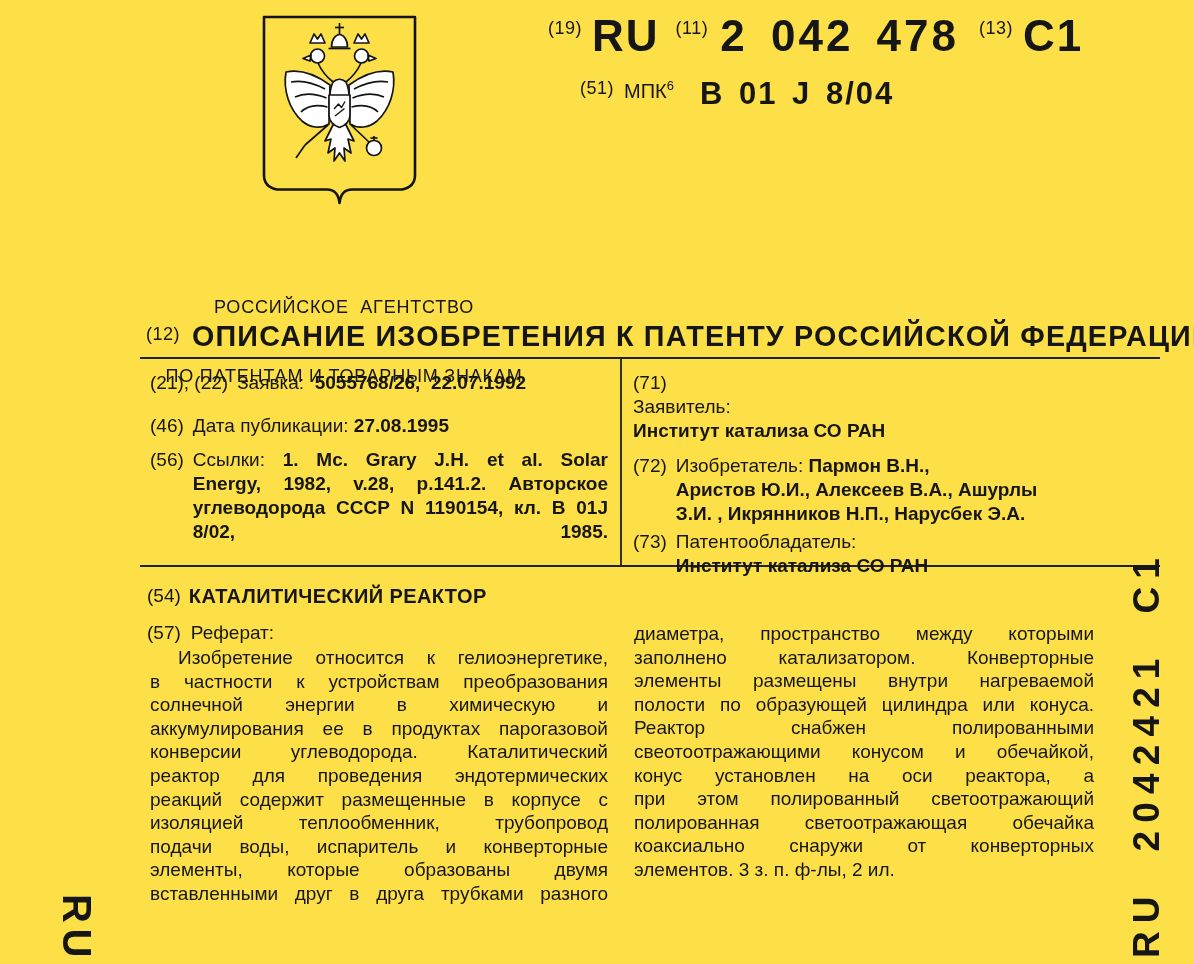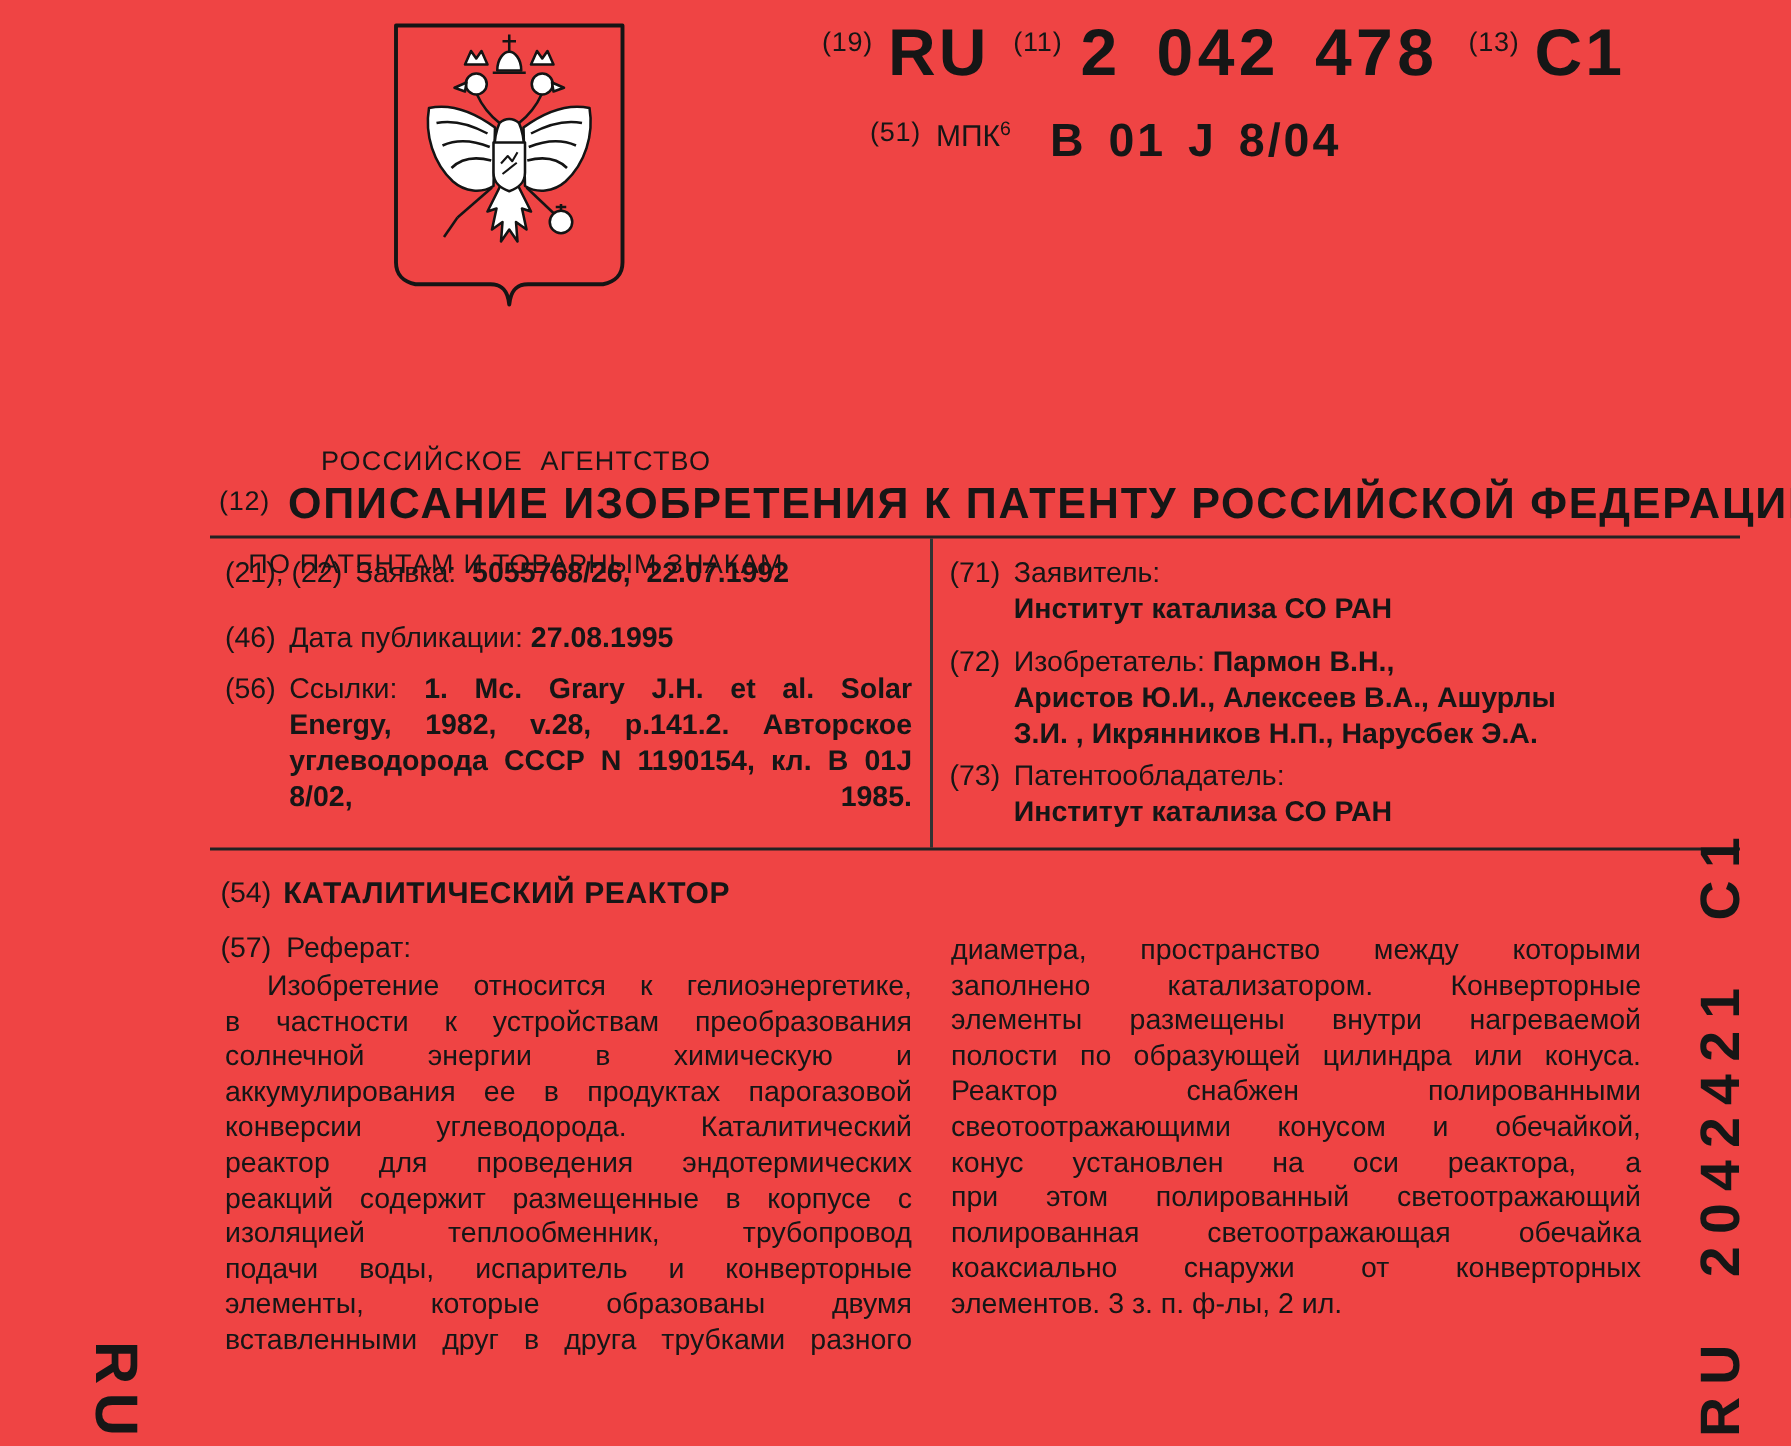--- a/index.html
+++ b/index.html
@@ -1,19 +1,19 @@
 <!DOCTYPE html>
 <html><head>
 <meta charset="utf-8">
 <style>
   * { margin:0; padding:0; box-sizing:border-box; }
   html,body { background:#fff; }
   .page {
     position:relative; width:1194px; height:964px; overflow:hidden;
-    background:#ef4444; color:#161616;
+    background:#fde047; color:#161616;
     font-family:"Liberation Sans", sans-serif;
   }
   .abs { position:absolute; }
 
   
   .hdr-row1 { left:548px; top:14px; display:flex; align-items:flex-start; white-space:nowrap; }
   .hdr-row2 { left:580px; top:74px; display:flex; align-items:flex-start; white-space:nowrap; }
   .code-sm { font-size:18px; padding-top:4px; letter-spacing:0.5px; }
   .hdr-big { font-size:44px; font-weight:bold; line-height:44px; letter-spacing:2px; }
   .hdr-num { letter-spacing:3px; word-spacing:8px; }
@@ -39,21 +39,21 @@
   .fields { font-size:19px; line-height:24px; }
   .f-left  { left:150px; top:371px; width:458px; }
   .f-right { left:633px; top:371px; width:464px; }
   .frow { display:flex; align-items:flex-start; }
   .fnum { flex:0 0 auto; margin-right:9px; white-space:nowrap; }
   .fbody { flex:1 1 auto; min-width:0; }
   .lbl { }
   .b { font-weight:bold; }
   .val { white-space:pre-wrap; }
   .mb19 { margin-bottom:19px; } .mb10 { margin-bottom:10px; }
-  .mb11 { margin-bottom:11px; } .mb4 { margin-bottom:4px; }
+  .mb11 { margin-bottom:11px;flex-direction:column; } .mb4 { margin-bottom:4px; }
 
   
   .sec54 { left:147px; top:585px; display:flex; font-size:19px; }
   .sec54 .t { font-weight:bold; font-size:20px; margin-left:8px; letter-spacing:0.4px; }
   .sec57 { left:147px; top:622px; display:flex; font-size:19px; }
   .sec57 .t { margin-left:10px; }
 
   
   .abs-col { font-size:19px; line-height:23.6px; }
   .abs-left  { left:150px; top:646px; width:458px; }

